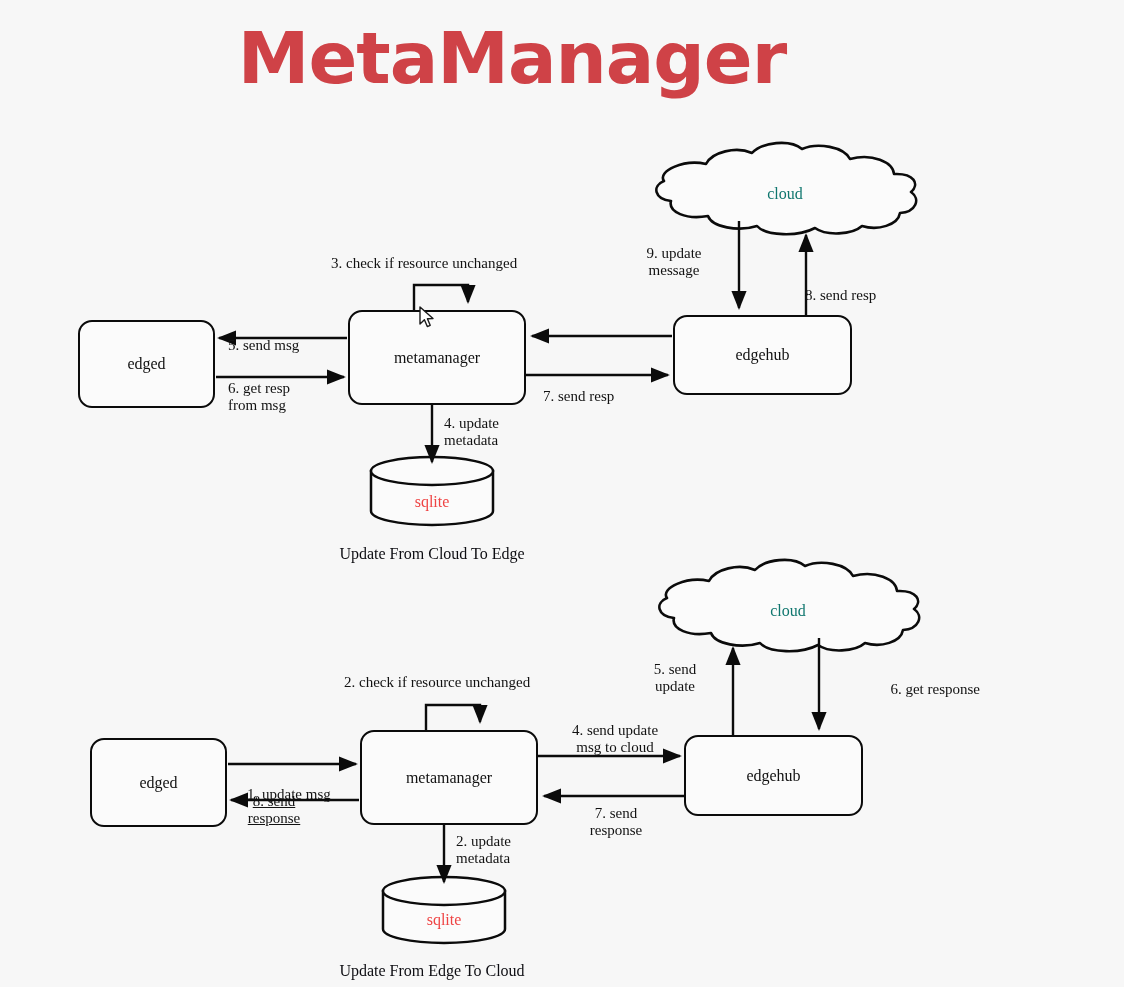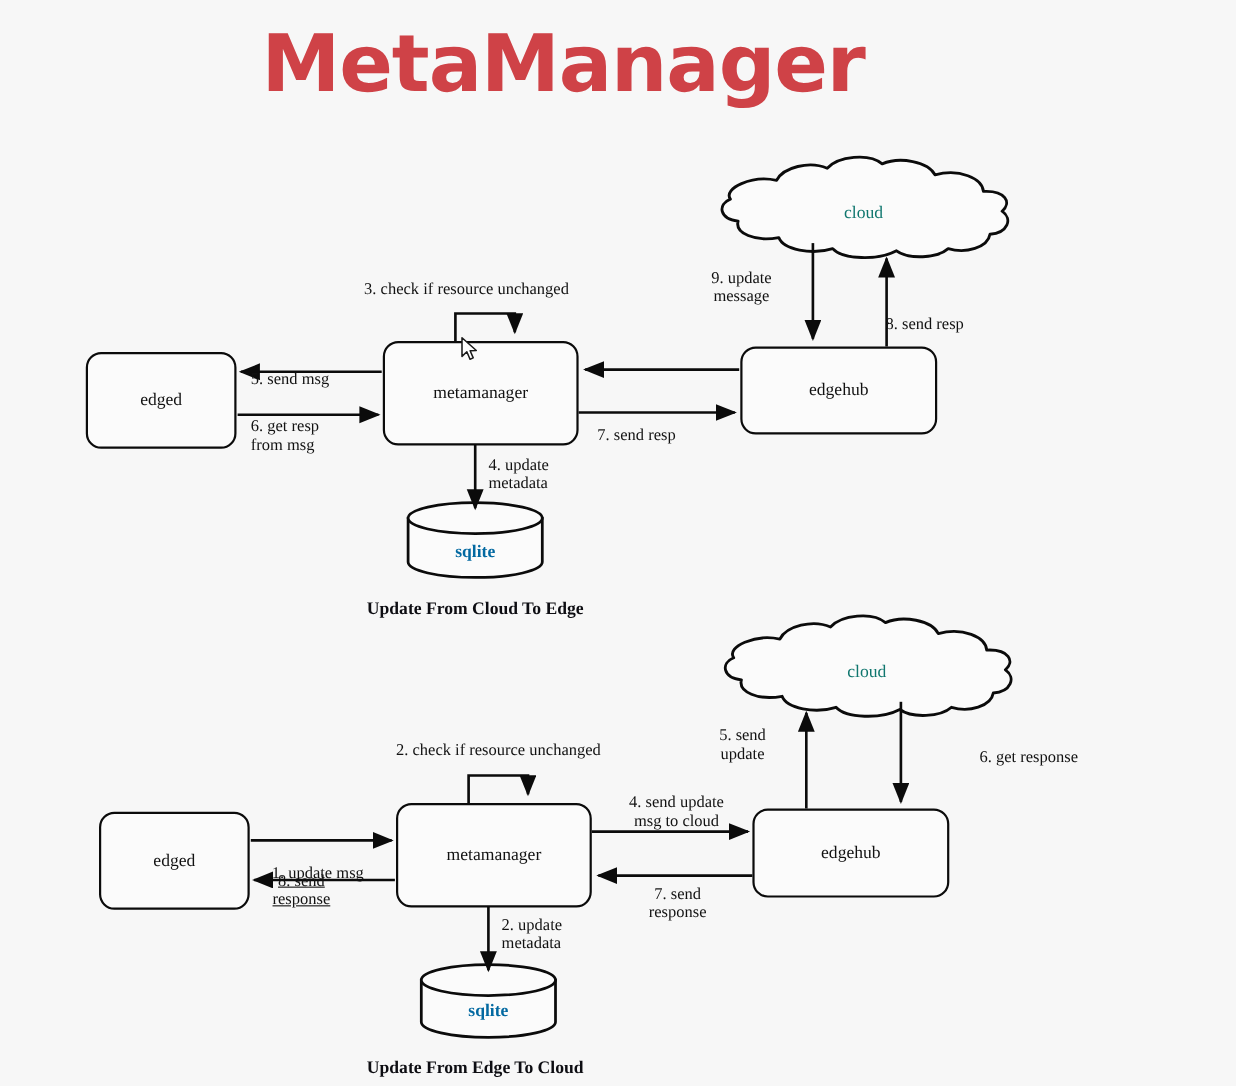--- a/index.html
+++ b/index.html
@@ -56,43 +56,42 @@
   }
   .node-label {
     font-size: 16px;
     color: #111;
     font-family: "Liberation Serif", "DejaVu Serif", serif;
   }
   .cyl-label {
     position: absolute;
     text-align: center;
     font-size: 16px;
-    color: #0369a1;
-    font-weight: bold;
+    color: #ef4444;
   }
   .cloud-label {
     position: absolute;
     text-align: center;
     font-size: 16px;
     color: #0f766e;
   }
   .edge-label {
     position: absolute;
     font-size: 15px;
     color: #121212;
     line-height: 1.12;
     white-space: pre-line;
     font-family: "Liberation Serif", "DejaVu Serif", serif;
   }
   .edge-label.center { text-align: center; }
   .edge-label.left { text-align: left; }
   .caption {
     position: absolute;
     font-family: "Liberation Serif", "DejaVu Serif", serif;
-    font-weight: bold;
+    font-weight: normal;
     font-size: 16px;
     color: #0d0d12;
     text-align: center;
     width: 420px;
   }
   .cursor {
     position: absolute;
     width: 18px;
     height: 24px;
     pointer-events: none;
@@ -229,21 +228,21 @@
   <div class="node box" style="left:684px; top:735px; width:179px; height:81px;">
     <span class="node-label">edgehub</span>
   </div>
 
   <div class="cloud-label" style="left:738px; top:602px; width:100px;">cloud</div>
 
   <div class="cyl-label" style="left:394px; top:911px; width:100px;">sqlite</div>
 
   <div class="edge-label left" style="left:247px; top:748px; width:140px;margin-top:38px;">1. update msg</div>
 
-  <div class="edge-label left" style="left:360px; top:674px; width:260px;">2. check if resource unchanged</div>
+  <div class="edge-label left" style="left:344px; top:674px; width:260px;">2. check if resource unchanged</div>
 
   <div class="edge-label left" style="left:456px; top:833px; width:120px;">2. update
 metadata</div>
 
   <div class="edge-label center" style="left:541px; top:722px; width:148px;">4. send update
 msg to cloud</div>
 
   <div class="edge-label center" style="left:629px; top:661px; width:92px;">5. send
 update</div>
 

